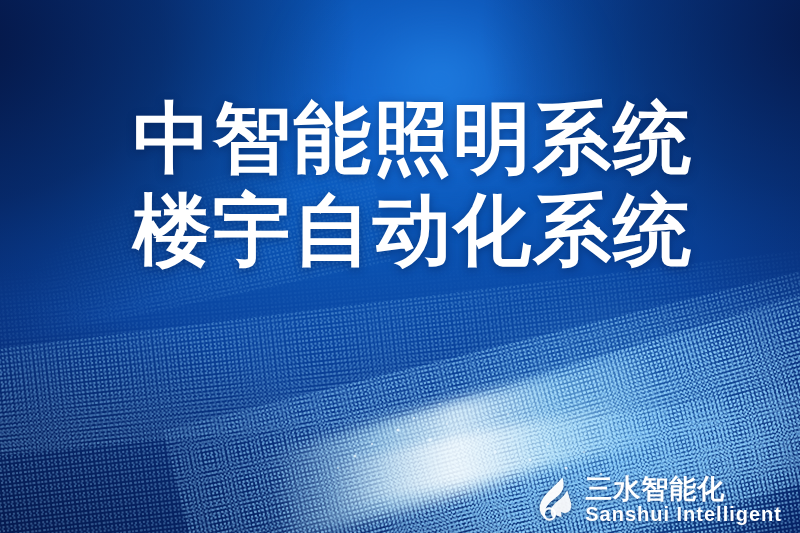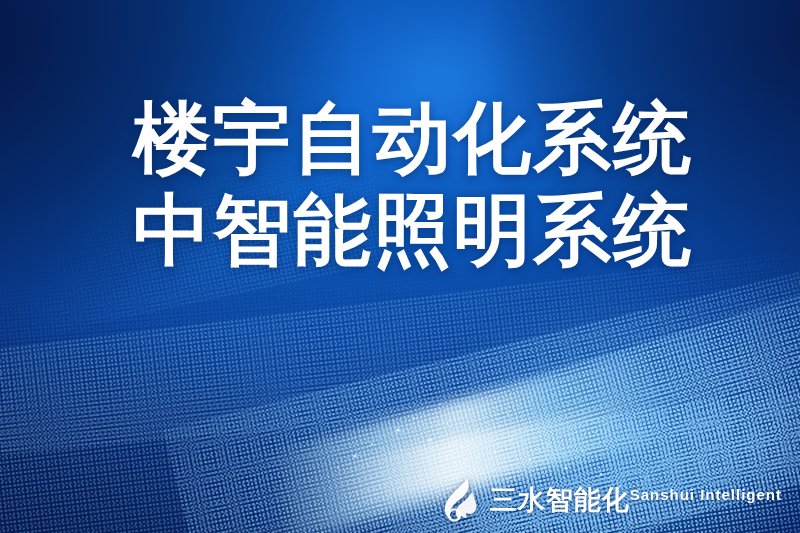--- a/index.html
+++ b/index.html
@@ -153,35 +153,35 @@
     display:flex;
     align-items:center;
     gap:9px;
   }
   .logo-mark {
     width:40px; height:46px;
     display:block;
     flex:0 0 auto;
     filter:drop-shadow(0 1px 3px rgba(0,30,80,0.5));
   }
-  .logo-text { display:flex; flex-direction:row; align-items:flex-start; }
+  .logo-text { display:flex; flex-direction:column; align-items:flex-start; }
   .logo-cn {
     color:#ffffff;
     font-family:"Liberation Sans","DejaVu Sans",sans-serif;
     font-weight:bold;
     font-size:27px;
     line-height:30px;
     letter-spacing:1px;
     text-shadow:0 1px 4px rgba(0,40,100,0.55);
   }
   .logo-en {
     color:#ffffff;
     font-family:"Liberation Sans", sans-serif;
     font-weight:bold;
-    font-size:15px;
+    font-size:20px;
     line-height:18px;
     letter-spacing:1.0px;
     margin-top:1px;
     text-shadow:0 1px 3px rgba(0,40,100,0.6);
   }
 </style>
 </head>
 <body>
 
 <div id="stage">
@@ -235,22 +235,22 @@
       <circle cx="338" cy="468" r="1.0" opacity=".6"></circle>
       <circle cx="440" cy="404" r="1.0" opacity=".55"></circle>
       <circle cx="470" cy="410" r="0.9" opacity=".5"></circle>
       <circle cx="508" cy="414" r="1.1" opacity=".6"></circle>
       <circle cx="620" cy="486" r="1.2" opacity=".7"></circle>
       <circle cx="646" cy="478" r="1.0" opacity=".6"></circle>
     </g>
   </svg>
 
   <div class="title-block">
+    <span class="title-line">中智能照明系统</span>
     <span class="title-line">楼宇自动化系统</span>
-    <span class="title-line">中智能照明系统</span>
   </div>
 
   <div class="logo">
     <svg class="logo-mark" viewBox="0 0 40 46">
       <path d="M26.5 1.5 C20 9 12.5 14.5 7.5 21.5 C3 27.8 2.5 34.5 6 39.3 C7.4 41.2 9.3 42.6 11.4 43.4 C9.1 40.8 8.2 37.4 9.2 34 C10.4 29.8 13.8 26.6 17.5 23.6 C21.3 20.5 25.2 17.5 26.8 13.2 C28 9.9 27.9 5.6 26.5 1.5 Z" fill="#ffffff" opacity="0.97"></path>
       <path d="M31.2 14.5 C28.8 19.2 25.2 22.2 21.8 25.1 C18.5 27.9 15.6 30.6 14.8 34.1 C14.1 37.2 15.3 40.3 17.9 42.2 C19.1 41.1 19.6 39.6 19.4 38.1 C21 40.1 23.6 41.1 26.1 40.6 C25.1 39.2 24.9 37.5 25.5 36 C27.5 37.4 30.2 37.4 32.2 36 C34.9 34.1 36 30.5 35.1 27.1 C34.2 23.6 32.6 18.9 31.2 14.5 Z" fill="#ffffff" opacity="0.93"></path>
       <circle cx="13.5" cy="38" r="5.6" fill="none" stroke="#ffffff" stroke-width="2.1" opacity="0.95"></circle>
     </svg>
     <div class="logo-text">
       <span class="logo-cn">三水智能化</span>

